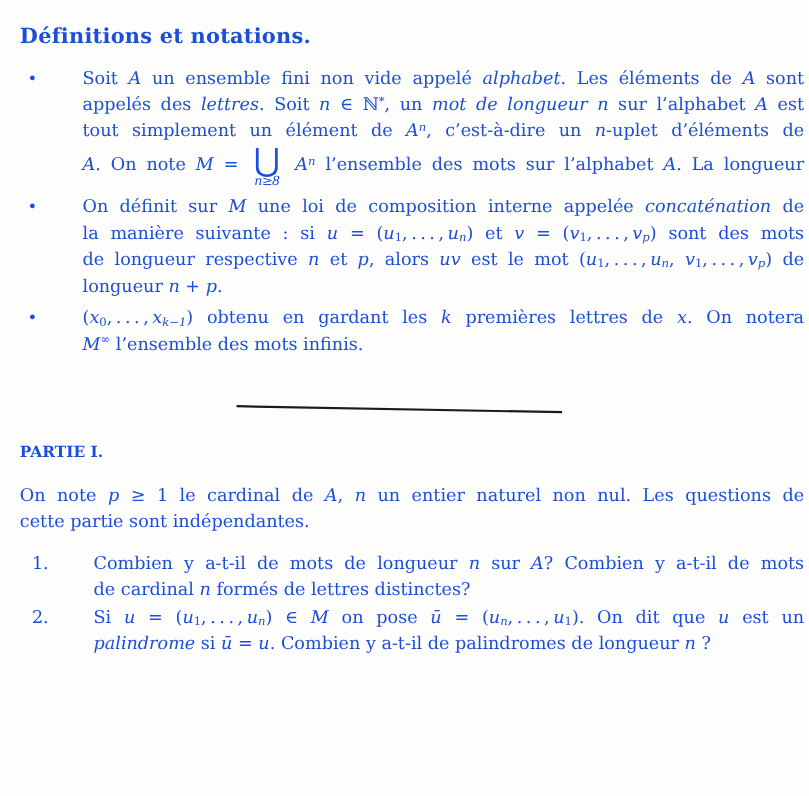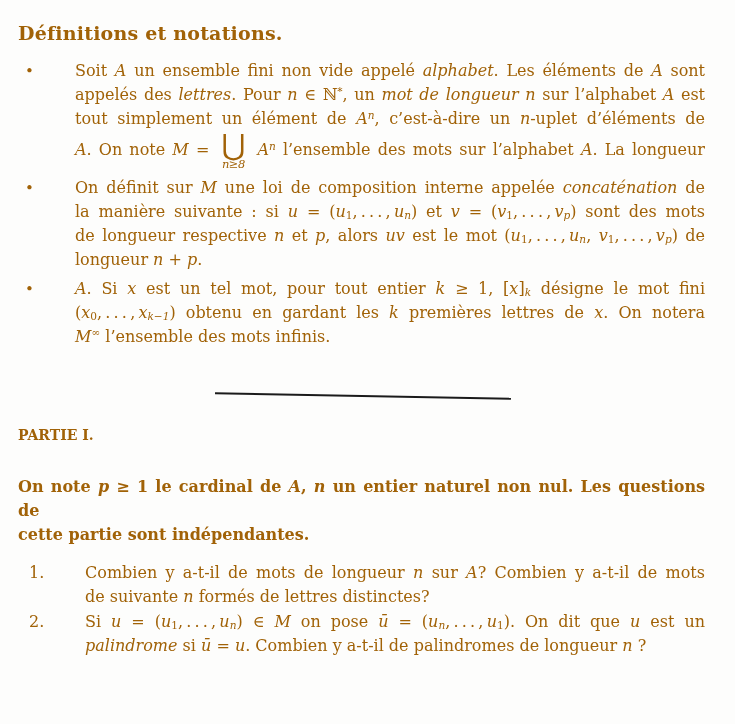--- a/index.html
+++ b/index.html
@@ -1,22 +1,22 @@
 <!DOCTYPE html>
 <html><head>
 <meta charset="utf-8">
 <style>
   html, body { margin: 0; padding: 0; background: #ffffff; }
   body { width: 735px; height: 724px; overflow: hidden; }
   .doc {
     box-sizing: border-box;
     width: 735px; height: 724px;
-    padding: 22px 30px 0 18px;
+    padding: 22px 4px 0 18px;
     background: #fdfdfc;
-    color: #a16207;
+    color: #1d4ed8;
     font-family: "DejaVu Serif", "DejaVu Sans", serif;
     font-size: 16px;
     overflow: hidden;
   }
   .title {
     font-size: 19px;
     font-weight: bold;
     margin: 0 0 15px 0;
     letter-spacing: 0.2px;
   }
@@ -44,73 +44,72 @@
     width: 296px; height: 2px;
     background: #1b1b1b;
     margin: 46px 0 0 197px;
     transform: rotate(1.05deg);
   }
   .part-title {
     font-size: 14px;
     font-weight: bold;
     margin: 30px 0 0 0;
   }
-  .intro { margin-top: 32px; font-weight: bold; }
+  .intro { margin-top: 19px; }
   .questions { margin-top: 14px; }
   .q-item { display: flex; margin-bottom: 1px; }
   .q-num { flex: none; width: 37px; padding-left: 11px; box-sizing: border-box; line-height: 24px; }
 </style>
 </head>
 <body>
 
 <div class="doc">
   <div class="title">Définitions et notations.</div>
   <div class="defs">
       <div class="def-item">
         <div class="marker">•</div>
         <div class="body">
           <div class="tline fill"><span>Soit </span><span class="it">A</span><span> un ensemble fini non vide appelé </span><span class="it">alphabet</span><span>. Les éléments de </span><span class="it">A</span><span> sont</span></div>
-          <div class="tline fill"><span>appelés des </span><span class="it">lettres</span><span>. Pour </span><span class="it">n</span><span> ∈ ℕ</span><sup>*</sup><span>, un </span><span class="it">mot de longueur n</span><span> sur l’alphabet </span><span class="it">A</span><span> est</span></div>
+          <div class="tline fill"><span>appelés des </span><span class="it">lettres</span><span>. Soit </span><span class="it">n</span><span> ∈ ℕ</span><sup>*</sup><span>, un </span><span class="it">mot de longueur n</span><span> sur l’alphabet </span><span class="it">A</span><span> est</span></div>
           <div class="tline fill"><span>tout simplement un élément de </span><span class="it">A</span><sup class="it">n</sup><span>, c’est-à-dire un </span><span class="it">n</span><span>-uplet d’éléments de</span></div>
           <div class="tline fill"><span class="it">A</span><span>. On note </span><span class="it">M</span><span> = </span><span class="bigcup">
               <span class="cup-sym">⋃</span>
               <span class="cup-under">n≥8</span>
             </span><span> </span><span class="it">A</span><sup class="it">n</sup><span> l’ensemble des mots sur l’alphabet </span><span class="it">A</span><span>. La longueur</span></div>
         </div>
       </div>
       <div class="def-item">
         <div class="marker">•</div>
         <div class="body">
           <div class="tline fill"><span>On définit sur </span><span class="it">M</span><span> une loi de composition interne appelée </span><span class="it">concaténation</span><span> de</span></div>
           <div class="tline fill"><span>la manière suivante : si </span><span class="it">u</span><span> = (</span><span class="it">u</span><sub>1</sub><span>, . . . , </span><span class="it">u</span><sub class="it">n</sub><span>) et </span><span class="it">v</span><span> = (</span><span class="it">v</span><sub>1</sub><span>, . . . , </span><span class="it">v</span><sub class="it">p</sub><span>) sont des mots</span></div>
           <div class="tline fill"><span>de longueur respective </span><span class="it">n</span><span> et </span><span class="it">p</span><span>, alors </span><span class="it">uv</span><span> est le mot (</span><span class="it">u</span><sub>1</sub><span>, . . . , </span><span class="it">u</span><sub class="it">n</sub><span>, </span><span class="it">v</span><sub>1</sub><span>, . . . , </span><span class="it">v</span><sub class="it">p</sub><span>) de</span></div>
           <div class="tline"><span>longueur </span><span class="it">n</span><span> + </span><span class="it">p</span><span>.</span></div>
         </div>
       </div>
       <div class="def-item">
         <div class="marker">•</div>
         <div class="body">
-          <div class="tline fill"><span class="it">A</span><span>. Si </span><span class="it">x</span><span> est un tel mot, pour tout entier </span><span class="it">k</span><span> ≥ 1, [</span><span class="it">x</span><span>]</span><sub class="it">k</sub><span> désigne le mot fini</span></div>
           <div class="tline fill"><span>(</span><span class="it">x</span><sub>0</sub><span>, . . . , </span><span class="it">x</span><sub class="it">k−1</sub><span>) obtenu en gardant les </span><span class="it">k</span><span> premières lettres de </span><span class="it">x</span><span>. On notera</span></div>
           <div class="tline"><span class="it">M</span><sup>∞</sup><span> l’ensemble des mots infinis.</span></div>
         </div>
       </div>
     </div>
   <div class="separator"></div>
   <div class="part-title">PARTIE I.</div>
   <div class="intro">
       <div class="tline fill"><span>On note </span><span class="it">p</span><span> ≥ 1 le cardinal de </span><span class="it">A</span><span>, </span><span class="it">n</span><span> un entier naturel non nul. Les questions de</span></div>
       <div class="tline"><span>cette partie sont indépendantes.</span></div>
     </div>
   <div class="questions">
       <div class="q-item">
         <div class="q-num">1.</div>
         <div class="body">
           <div class="tline fill"><span>Combien y a-t-il de mots de longueur </span><span class="it">n</span><span> sur </span><span class="it">A</span><span>? Combien y a-t-il de mots</span></div>
-          <div class="tline"><span>de suivante </span><span class="it">n</span><span> formés de lettres distinctes?</span></div>
+          <div class="tline"><span>de cardinal </span><span class="it">n</span><span> formés de lettres distinctes?</span></div>
         </div>
       </div>
       <div class="q-item">
         <div class="q-num">2.</div>
         <div class="body">
           <div class="tline fill"><span>Si </span><span class="it">u</span><span> = (</span><span class="it">u</span><sub>1</sub><span>, . . . , </span><span class="it">u</span><sub class="it">n</sub><span>) ∈ </span><span class="it">M</span><span> on pose </span><span class="it">ū</span><span> = (</span><span class="it">u</span><sub class="it">n</sub><span>, . . . , </span><span class="it">u</span><sub>1</sub><span>). On dit que </span><span class="it">u</span><span> est un</span></div>
           <div class="tline"><span class="it">palindrome</span><span> si </span><span class="it">ū</span><span> = </span><span class="it">u</span><span>. Combien y a-t-il de palindromes de longueur </span><span class="it">n</span><span> ?</span></div>
         </div>
       </div>
     </div>

